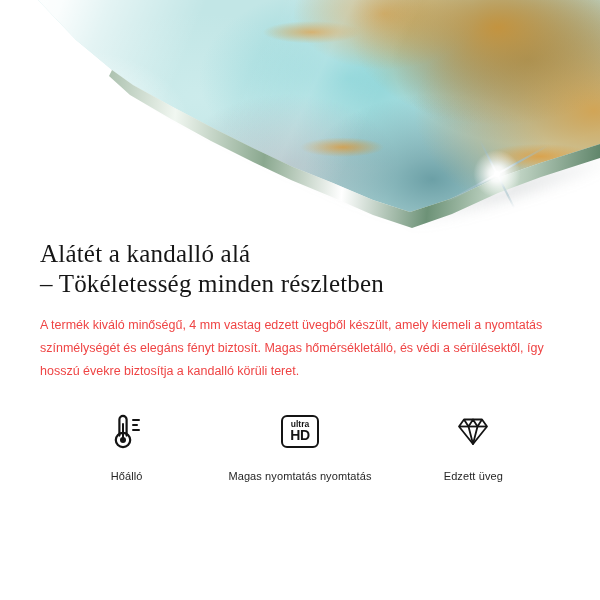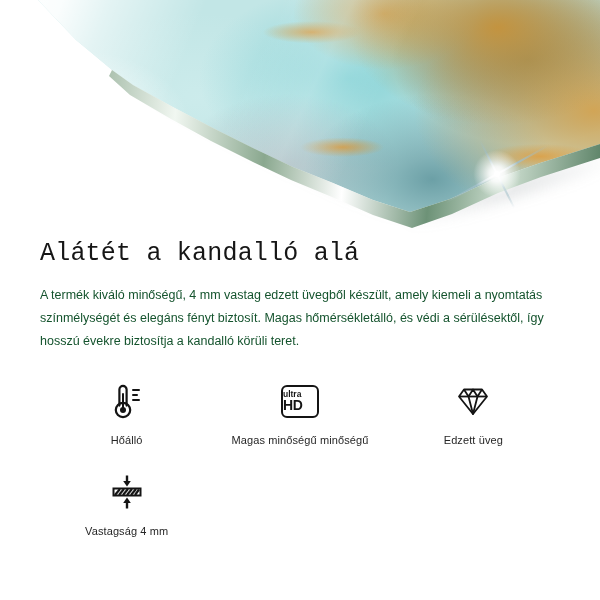--- a/index.html
+++ b/index.html
@@ -66,39 +66,39 @@
     position:absolute;left:-24px;top:-24px;width:48px;height:48px;border-radius:50%;
     background:radial-gradient(circle,#ffffff 0%,rgba(255,255,255,.85) 22%,rgba(255,255,255,0) 70%);
   }
   .sparkle .core{
     position:absolute;left:-3px;top:-3px;width:6px;height:6px;border-radius:50%;
     background:#fff;box-shadow:0 0 8px 3px rgba(255,255,255,.95);
   }
   
   .content{padding:0 40px;}
   h1{
-    margin:9px 0 15px;font-family:Liberation Mono, monospace;font-weight:400;
+    margin:9px 0 15px;font-family:Liberation Serif, serif;font-weight:400;
     font-size:25px;line-height:30px;color:#161616;letter-spacing:.2px;
   }
   h1 span{display:block;}
   .description{
-    margin:0;max-width:520px;font-size:12.5px;line-height:23px;color:#14532d;
+    margin:0;max-width:520px;font-size:12.5px;line-height:23px;color:#ef4444;
   }
   
   .features{
     display:grid;grid-template-columns:repeat(3,1fr);
     row-gap:26px;padding:28px 0 40px;
   }
   .feature{display:flex;flex-direction:column;align-items:center;}
   .feature .icon-box{height:40px;display:flex;align-items:center;justify-content:center;}
-  .feature .label{margin-top:13px;font-size:11px;color:#262626;letter-spacing:.1px;}
+  .feature .label{margin-top:19px;font-size:11px;color:#262626;letter-spacing:.1px;}
   svg.fi{display:block;}
   .uhd{
     width:34px;height:29px;border:2.5px solid #141414;border-radius:6px;
-    display:flex;flex-direction:column;justify-content:center;
+    display:flex;flex-direction:column;align-items:center;justify-content:center;
     color:#141414;
   }
   .uhd .t1{font-size:8.5px;font-weight:700;line-height:9px;letter-spacing:0;}
   .uhd .t2{font-size:14px;font-weight:700;line-height:13px;letter-spacing:-.3px;}
 </style>
 </head>
 <body>
 
 <div class="hero">
   <div class="glass-shadow1"></div>
@@ -109,20 +109,21 @@
     <div class="ray1"></div>
       <div class="ray2"></div>
       <div class="glow"></div>
       <div class="core"></div>
   </div>
 </div>
 
 <div class="content">
   <h1>
     <span>Alátét a kandalló alá</span>
+    <span>– Tökéletesség minden részletben</span>
   </h1>
   <p class="description">A termék kiváló minőségű, 4 mm vastag edzett üvegből készült, amely kiemeli a nyomtatás színmélységét és elegáns fényt biztosít. Magas hőmérsékletálló, és védi a sérülésektől, így hosszú évekre biztosítja a kandalló körüli teret.</p>
 
   <div class="features">
 
     <div class="feature">
       <div class="icon-box">
         <svg class="fi" width="40" height="40" viewBox="0 0 40 40" fill="none" stroke="#141414" stroke-width="2.2" stroke-linecap="round">
           <path d="M12.4 24.6 V8.5 a3.6 3.6 0 0 1 7.2 0 V24.6"></path>
           <circle cx="16" cy="29" r="7.2"></circle>
@@ -136,50 +137,32 @@
       <div class="label">Hőálló</div>
     </div>
 
     <div class="feature">
       <div class="icon-box">
         <div class="uhd">
           <div class="t1">ultra</div>
           <div class="t2">HD</div>
         </div>
       </div>
-      <div class="label">Magas minőségű minőségű</div>
+      <div class="label">Magas nyomtatás nyomtatás</div>
     </div>
 
 
     <div class="feature">
       <div class="icon-box">
         <svg class="fi" width="40" height="40" viewBox="0 0 40 40" fill="none" stroke="#141414" stroke-width="1.8" stroke-linejoin="round">
           <path d="M11 8.5 H29 L34 15.5 L20 33 L6 15.5 Z"></path>
           <line x1="6" y1="15.5" x2="34" y2="15.5"></line>
           <path d="M11 8.5 L15.5 15.5 L20 8.5 L24.5 15.5 L29 8.5"></path>
           <path d="M15.5 15.5 L20 33 L24.5 15.5"></path>
         </svg>
       </div>
       <div class="label">Edzett üveg</div>
     </div>
 
 
-    <div class="feature">
-      <div class="icon-box">
-        <svg class="fi" width="40" height="40" viewBox="0 0 40 40" fill="none" stroke="#141414">
-          <line x1="20" y1="3.5" x2="20" y2="9.5" stroke-width="2.4"></line>
-          <path d="M16.2 9 L20 14.5 L23.8 9 Z" fill="#141414" stroke="none"></path>
-          <rect x="6.5" y="16.5" width="27" height="7" stroke-width="2"></rect>
-          <line x1="8" y1="23" x2="13" y2="17" stroke-width="2.2"></line>
-          <line x1="12" y1="23" x2="17" y2="17" stroke-width="2.2"></line>
-          <line x1="16" y1="23" x2="21" y2="17" stroke-width="2.2"></line>
-          <line x1="20" y1="23" x2="25" y2="17" stroke-width="2.2"></line>
-          <line x1="24" y1="23" x2="29" y2="17" stroke-width="2.2"></line>
-          <line x1="28" y1="23" x2="32" y2="17.5" stroke-width="2.2"></line>
-          <path d="M16.2 31 L20 25.5 L23.8 31 Z" fill="#141414" stroke="none"></path>
-          <line x1="20" y1="30.5" x2="20" y2="36.5" stroke-width="2.4"></line>
-        </svg>
-      </div>
-      <div class="label">Vastagság 4 mm</div>
-    </div>
 
   </div>
 </div>
 
 </body></html>

